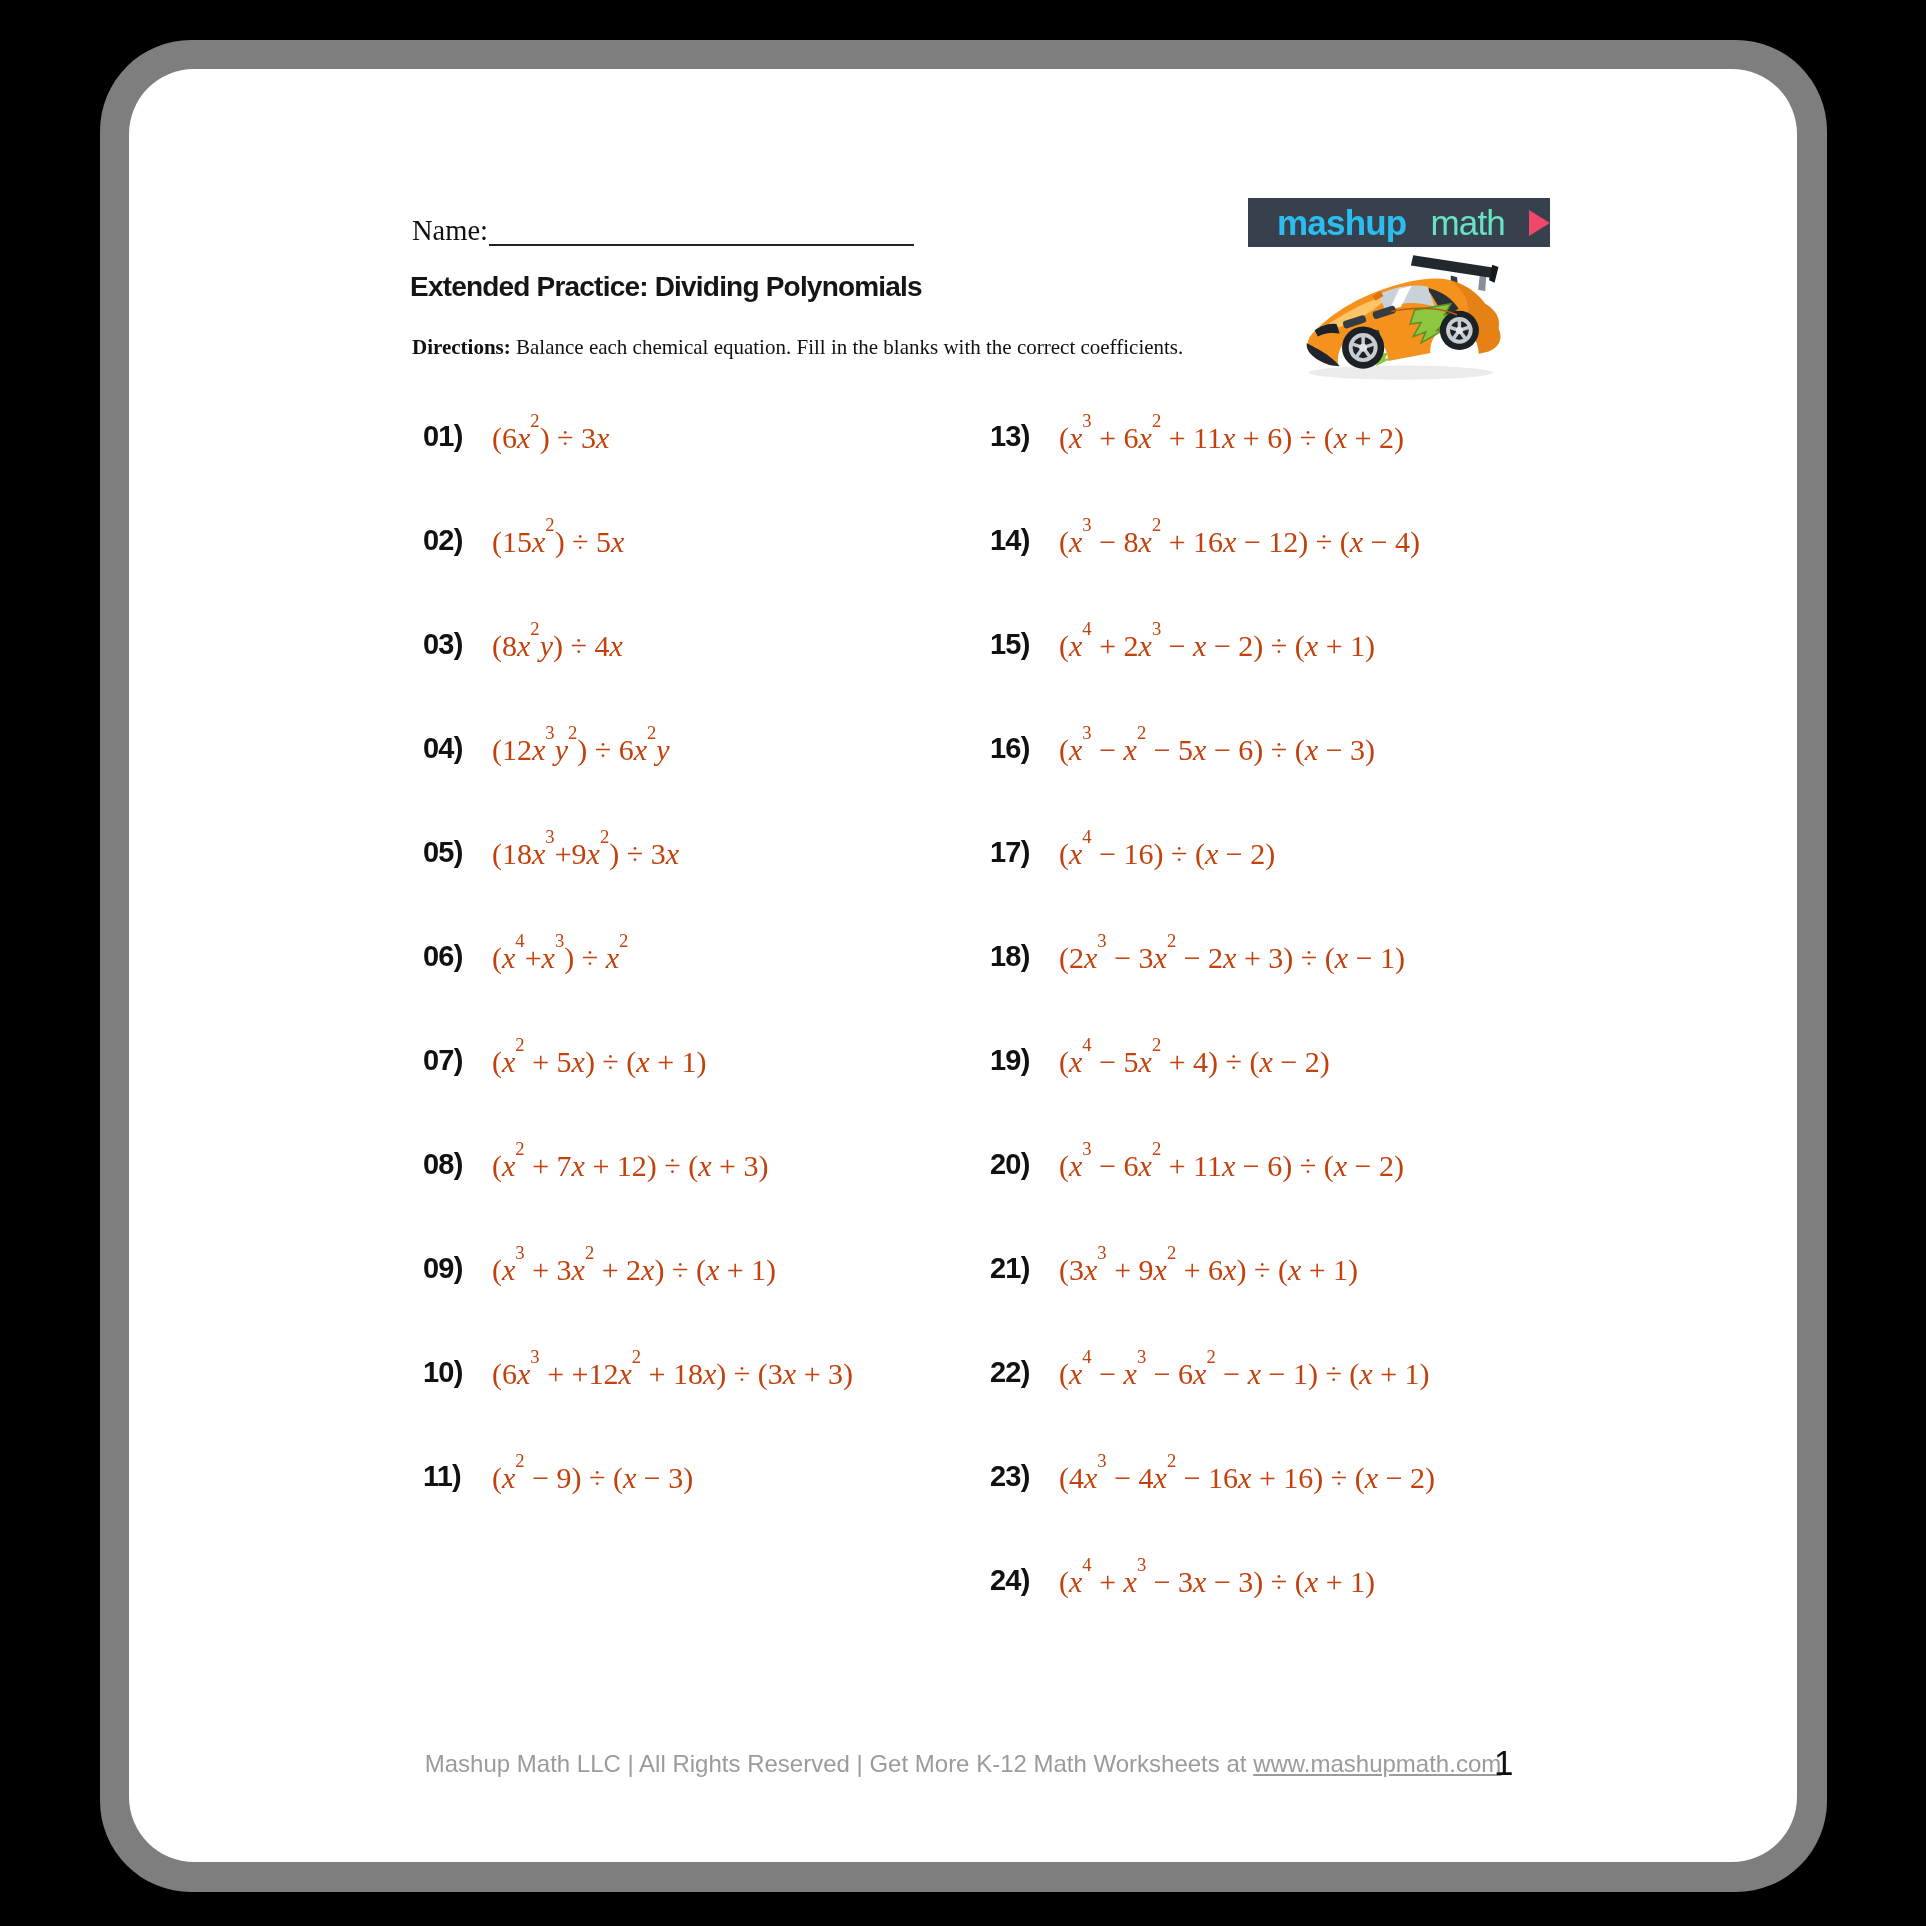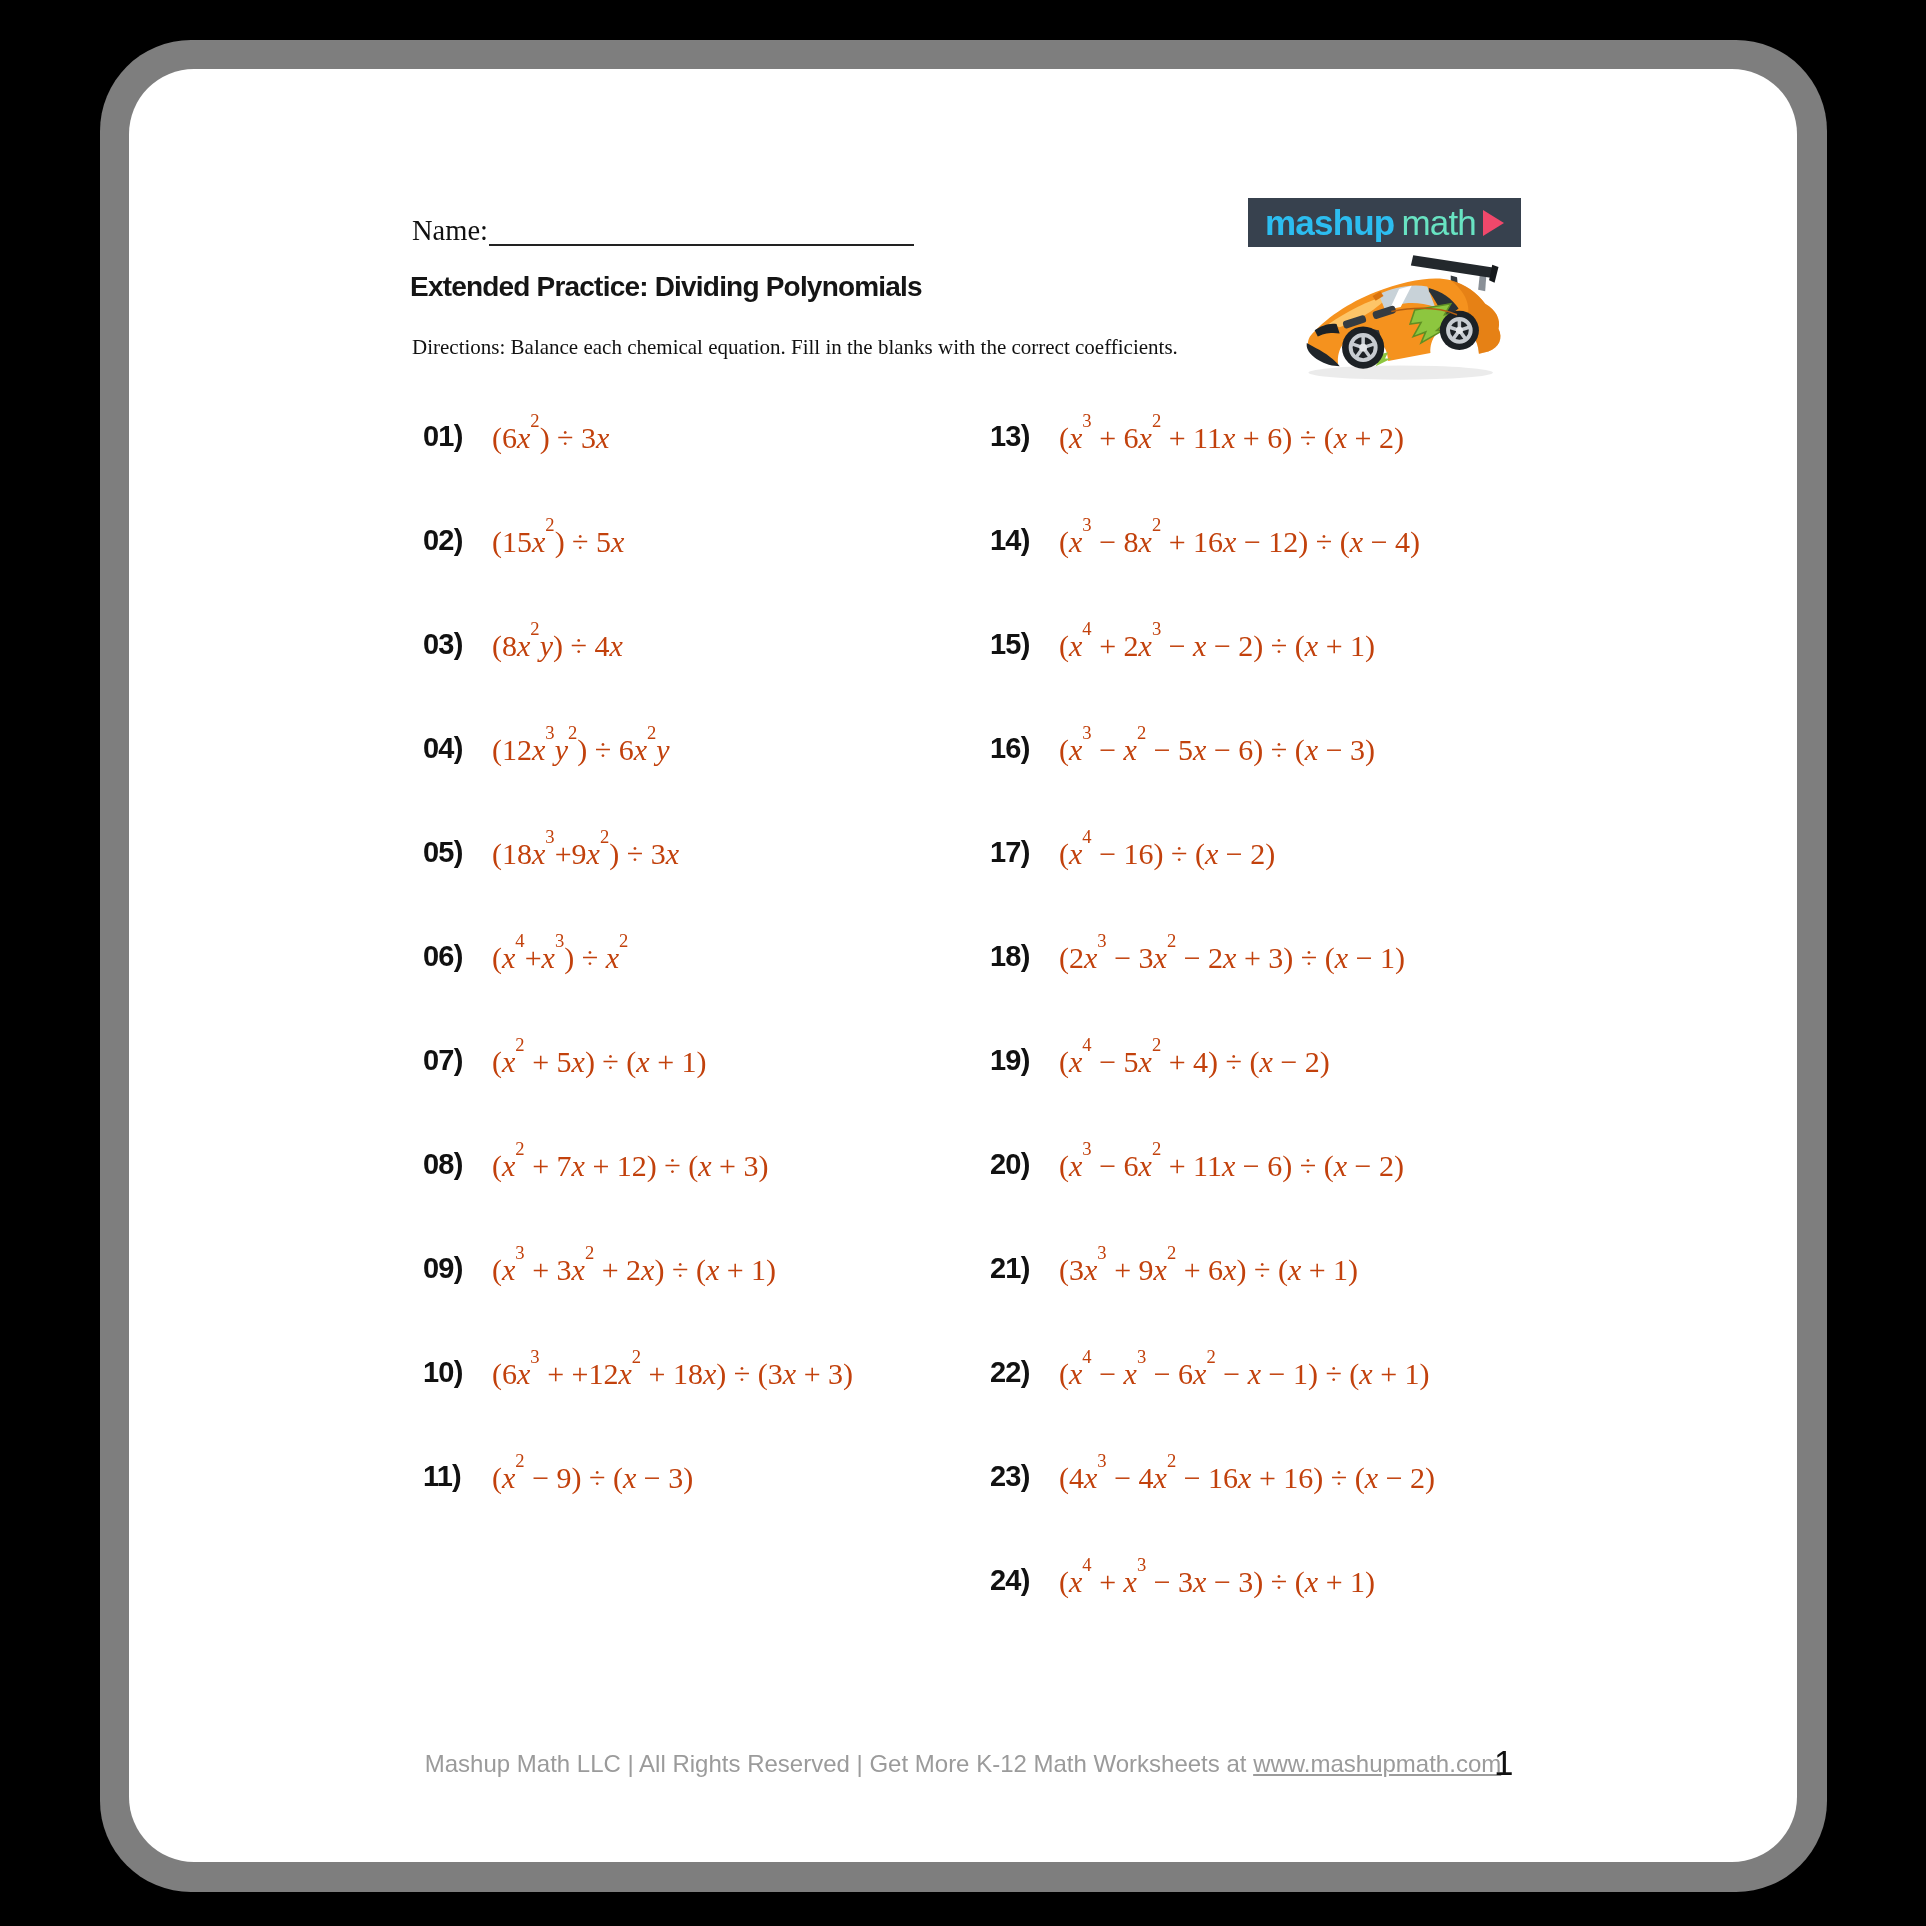--- a/index.html
+++ b/index.html
@@ -28,25 +28,25 @@
   .worksheet-title {
     position:absolute; left:281px; top:202px;
     font-size:28px; font-weight:bold; letter-spacing:-0.8px; color:#151515;
     white-space:nowrap;
   }
   .directions {
     position:absolute; left:283px; top:266px;
     font-family:"Liberation Serif", serif; font-size:21px; color:#111;
     white-space:nowrap;
   }
-  .directions .dir-label { font-weight:normal; }
+  .directions .dir-label { font-weight:bold; }
 
   .logo {
     position:absolute; left:1119px; top:129px; width:273px; height:49px;
-    background:#37414e; display:flex; align-items:center; justify-content:center;
+    background:#37414e; display:flex; align-items:center; justify-content:space-between;padding-left:29px;
   }
   .logo .w1 { font-size:35px; font-weight:bold; color:#2cbdf0; letter-spacing:-0.8px; }
   .logo .w2 { font-size:35px; font-weight:normal; color:#68e3c2; letter-spacing:-0.8px; margin-left:7px; }
   .logo .play {
     width:0; height:0; margin-left:7px;
     border-left:21px solid #f0486b;
     border-top:13px solid transparent;
     border-bottom:13px solid transparent;
   }
   .car { position:absolute; left:1168px; top:180px; width:216px; height:133px; }

